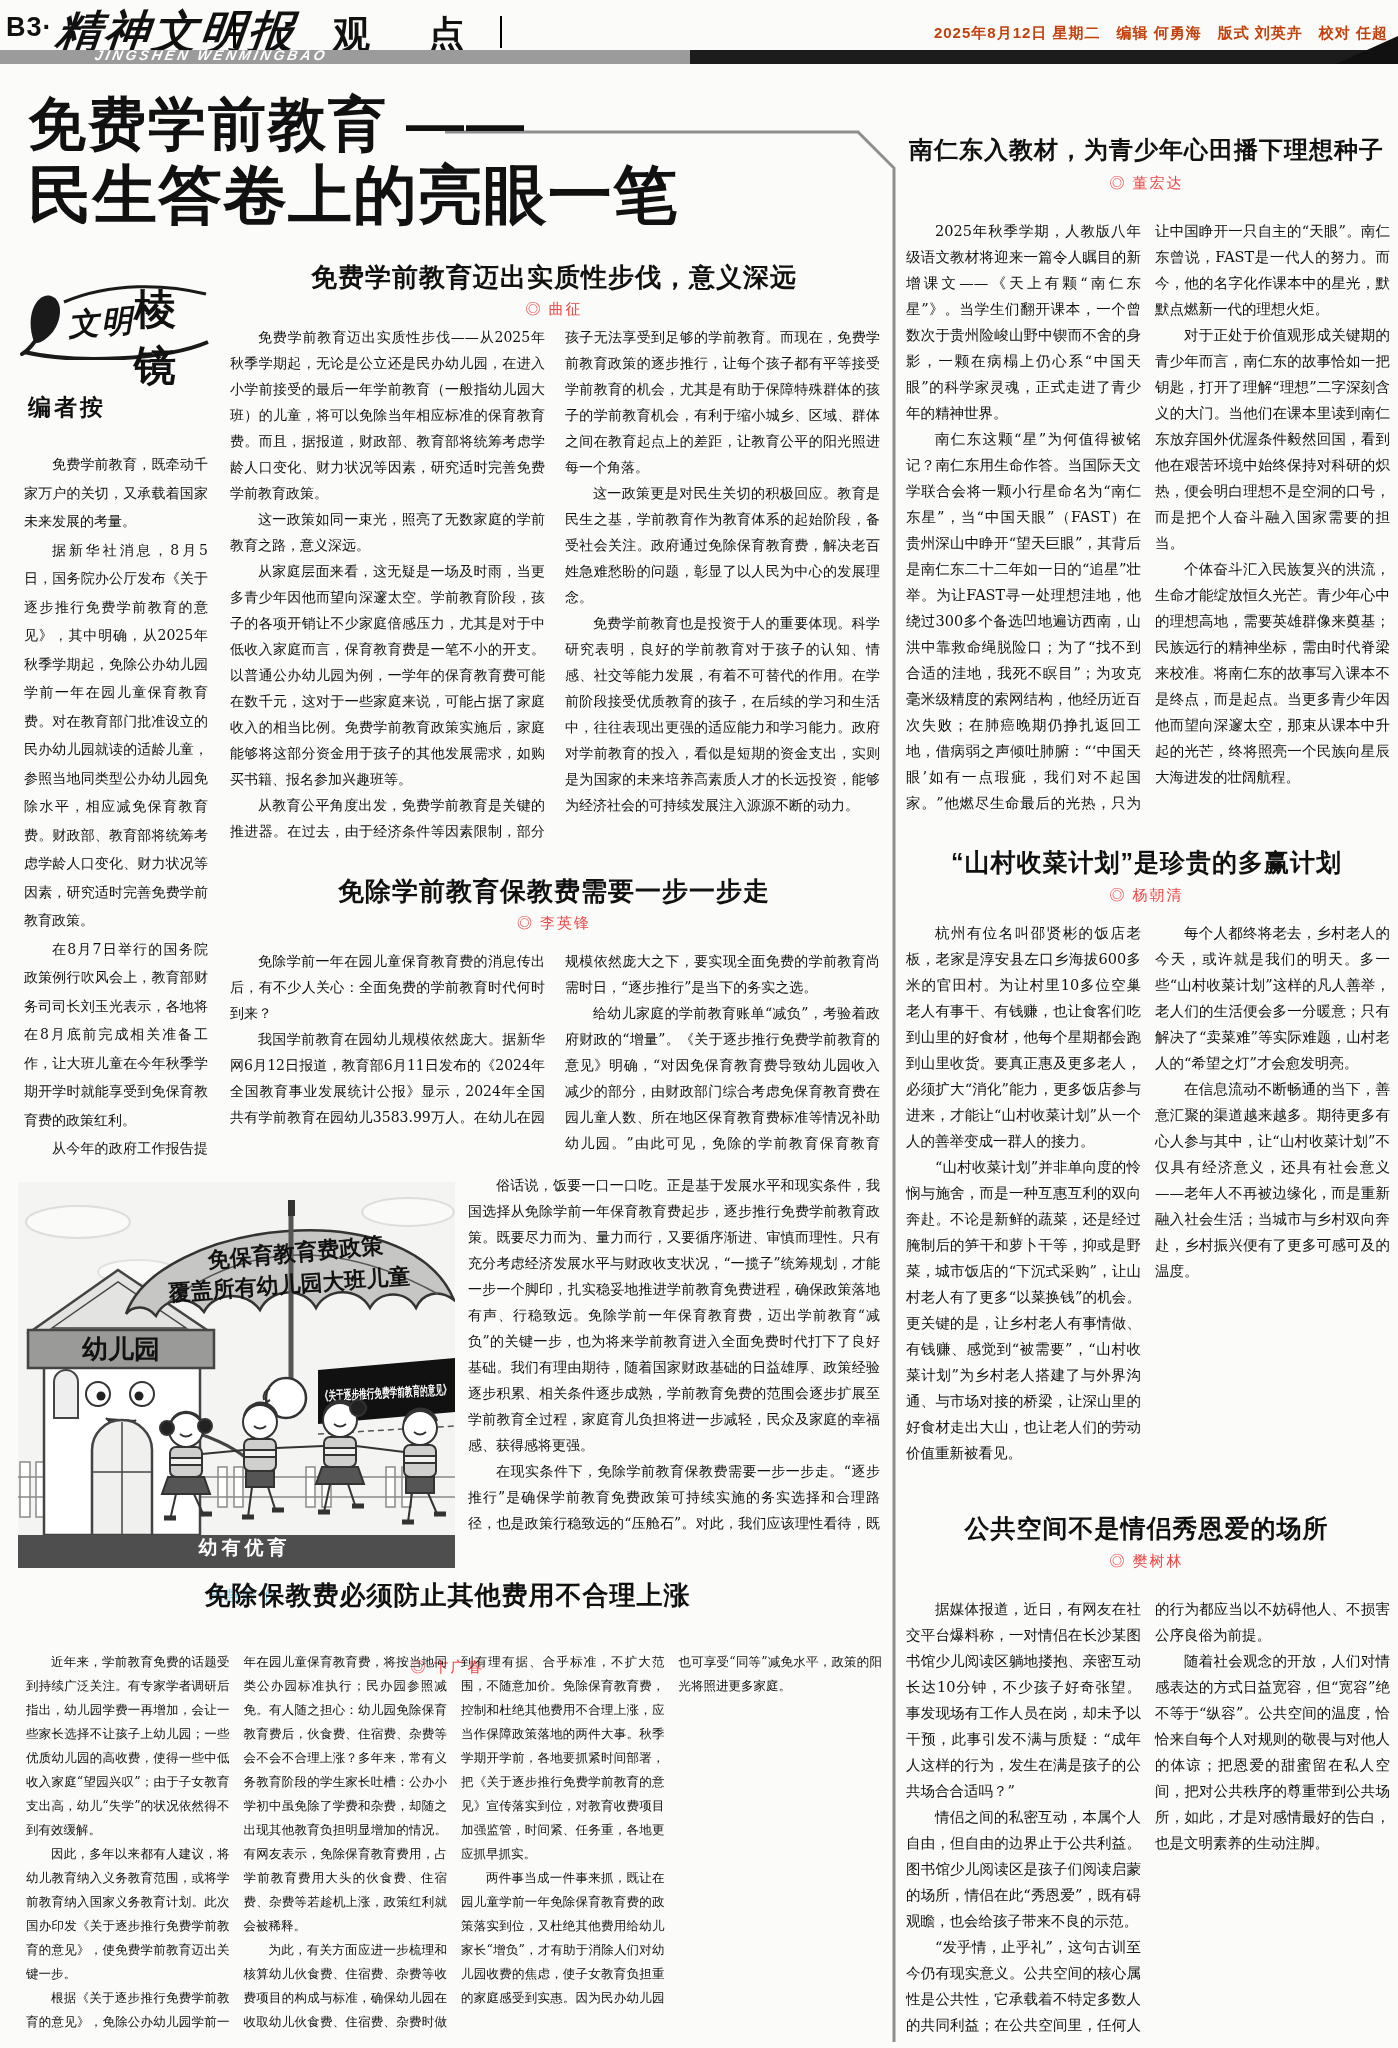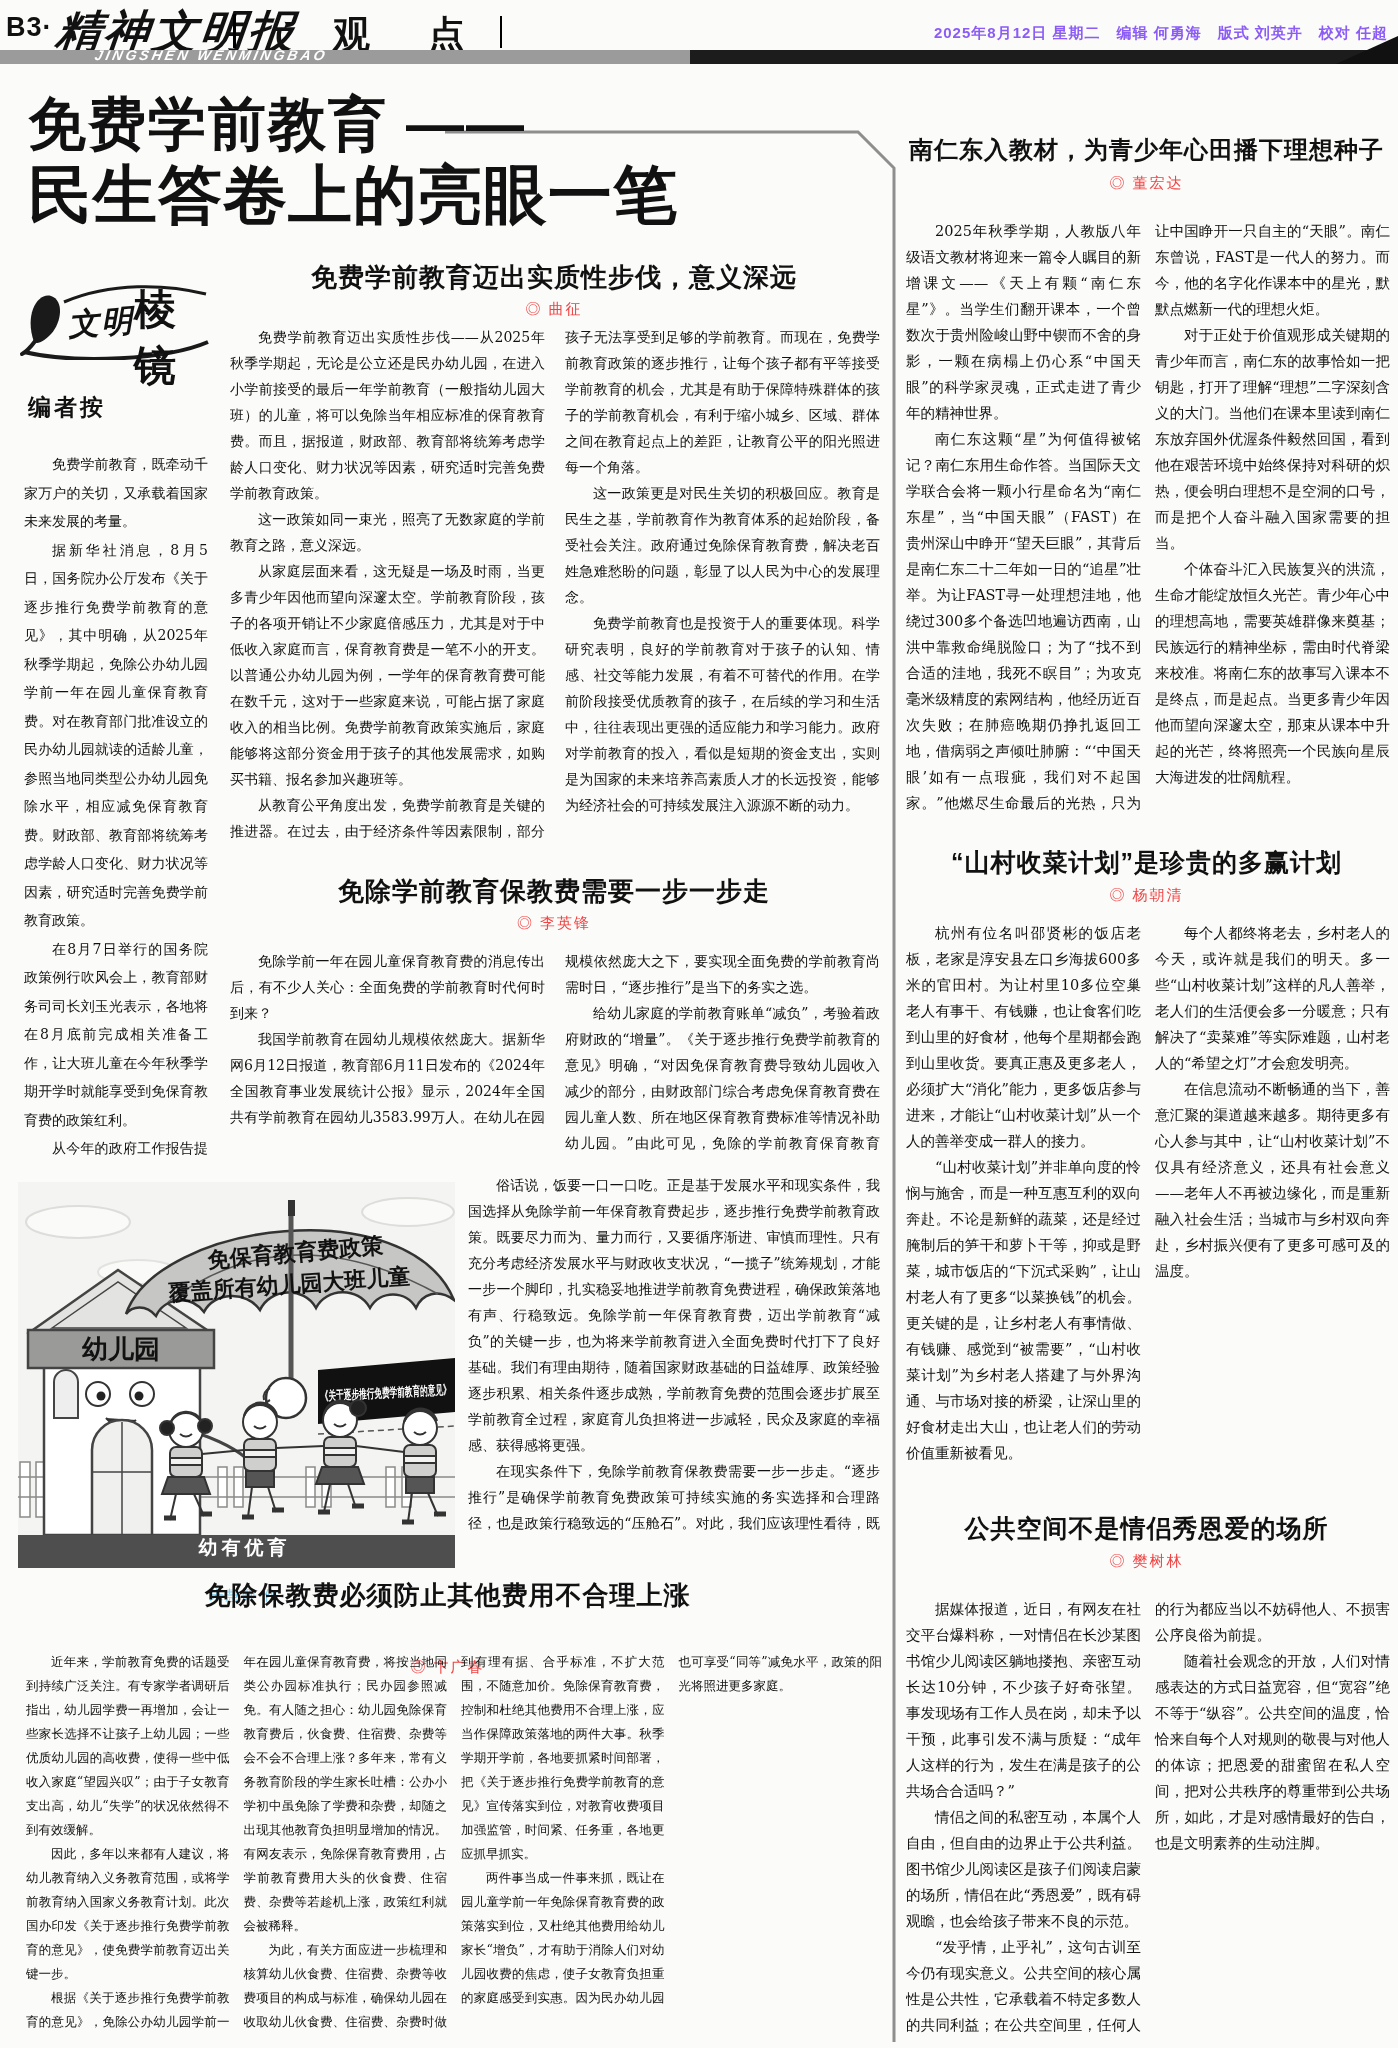--- a/index.html
+++ b/index.html
@@ -5,21 +5,21 @@
   html,body{margin:0;padding:0;}
   .page{position:relative;width:1398px;height:2048px;background:#fbfbf9;overflow:hidden;
         font-family:"Liberation Sans",sans-serif;color:#111;}
   .abs{position:absolute;}
   
   .pageno{left:6px;top:12px;font-size:27px;font-weight:bold;letter-spacing:1px;}
   .brand{left:56px;top:2px;font-family:"DejaVu Serif",serif;font-style:italic;font-weight:bold;
          font-size:45px;letter-spacing:3px;transform:skewX(-6deg);}
   .mast-bar{width:3px;background:#000;}
   .section-name{left:333px;top:10px;font-size:37px;font-weight:bold;letter-spacing:24px;}
-  .dateline{right:10px;top:24px;font-size:15px;font-weight:bold;color:#8b5cf6;letter-spacing:1px;}
+  .dateline{right:10px;top:24px;font-size:15px;font-weight:bold;color:#c2410c;letter-spacing:1px;}
   .strip-gray{left:0;top:50px;width:690px;height:14px;background:#9b9b9b;}
   .strip-black{left:690px;top:50px;width:708px;height:14px;background:#1c1c1c;}
   .wedge{left:1336px;top:36px;width:62px;height:28px;background:#111;
          clip-path:polygon(100% 0,100% 100%,0 100%);}
   .pinyin{left:95px;top:47px;font-size:14px;font-weight:bold;font-style:italic;color:#fff;
           letter-spacing:3px;transform:skewX(-12deg);white-space:nowrap;}
   
   .hl1{left:28px;top:86px;font-size:58px;font-weight:600;letter-spacing:2px;}
   .hl2{left:28px;top:152px;font-size:64px;font-weight:900;letter-spacing:1px;}
   

